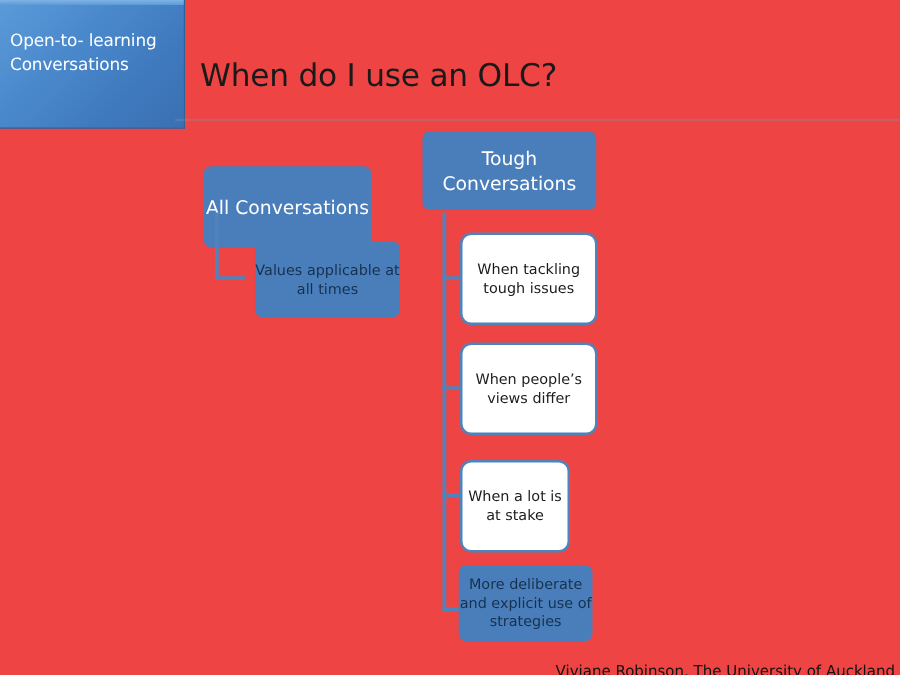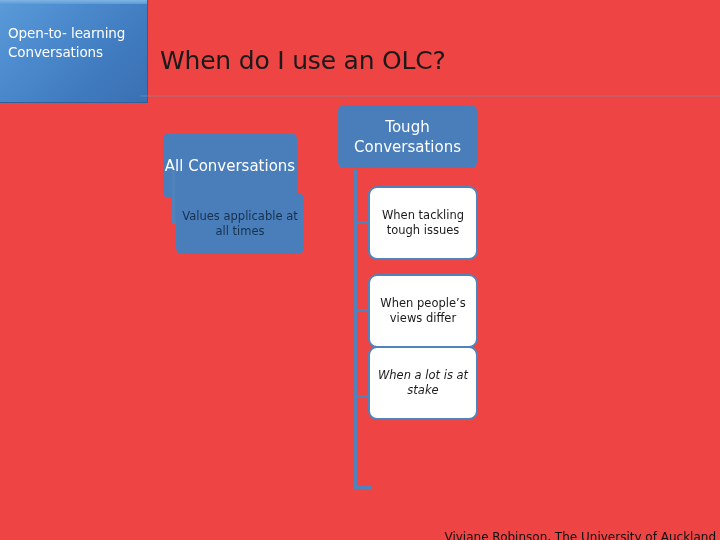--- a/index.html
+++ b/index.html
@@ -141,21 +141,21 @@
   <div class="title-rule"></div>
   <div class="title-rule-shadow"></div>
 
   <div class="node filled light-text lvl1" style="left:163px; top:105px; width:134px; height:65px;margin-top:28px;">
     <span>All Conversations</span>
   </div>
 
   <div class="conn" style="left:172px; top:170px; width:3px; height:53px;"></div>
   <div class="conn" style="left:172px; top:221px; width:24px; height:3px;"></div>
 
-  <div class="node filled dark-text lvl2" style="left:176px; top:193px; width:128px; height:61px;">
+  <div class="node filled dark-text lvl2" style="left:204px; top:193px; width:116px; height:61px;">
     <span>Values applicable at all times</span>
   </div>
 
   <div class="node filled light-text lvl1" style="left:338px; top:105px; width:139px; height:63px;">
     <span>Tough Conversations</span>
   </div>
 
   <div class="conn" style="left:354px; top:170px; width:3px; height:319px;"></div>
 
   <div class="conn" style="left:354px; top:221px; width:17px; height:3px;"></div>
@@ -164,20 +164,23 @@
   <div class="conn" style="left:354px; top:486px; width:17px; height:3px;"></div>
 
   <div class="node outlined lvl2" style="left:368px; top:274px; width:110px; height:74px;">
     <span>When people’s views differ</span>
   </div>
 
   <div class="node outlined lvl2" style="left:368px; top:186px; width:110px; height:74px;">
     <span>When tackling tough issues</span>
   </div>
 
-  <div class="node outlined lvl2" style="left:368px; top:346px; width:110px; height:74px;font-style:italic;">
+  <div class="node outlined lvl2" style="left:368px; top:368px; width:88px; height:74px;">
     <span>When a lot is at stake</span>
   </div>
 
+  <div class="node filled dark-text lvl2" style="left:367px; top:452px; width:107px; height:61px;">
+    <span>More deliberate and explicit use of strategies</span>
+  </div>
 
   <div class="footer">Viviane Robinson, The University of Auckland</div>
 
 </div>
 
 </body></html>

